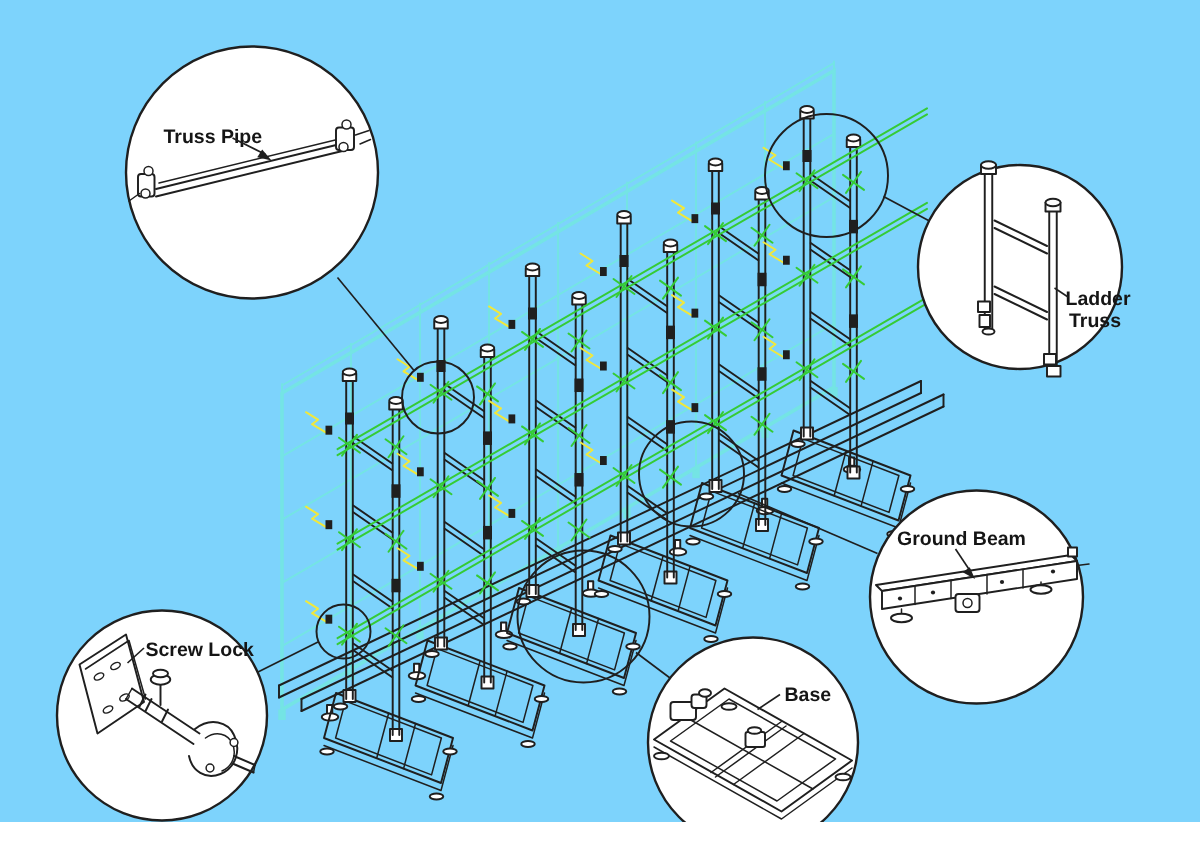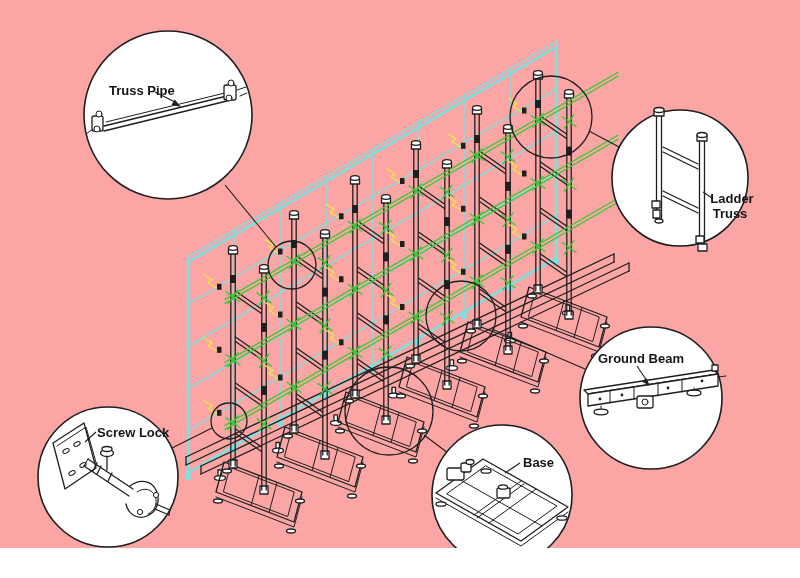--- a/index.html
+++ b/index.html
@@ -1,16 +1,16 @@
 <!DOCTYPE html>
 <html style="--c-line: #1f1f1f; --c-cyan: #74E4E4; --c-green: #35CB35; --c-yellow: #F2E83A;"><head>
 <meta charset="utf-8">
 <style>
   html,body{margin:0;padding:0;background:#ffffff;}
-  .stage{position:relative;width:800px;height:548px;background:#fca5a5;overflow:hidden;
+  .stage{position:relative;width:800px;height:548px;background:#7dd3fc;overflow:hidden;
          font-family:"Liberation Sans",sans-serif;}
   svg{display:block}
   .ln{stroke:var(--c-line);fill:none;stroke-width:1.3;stroke-linecap:round;stroke-linejoin:round}
   .thin{stroke-width:1}
   .cyan{stroke:var(--c-cyan)}
   .cyan-thick{stroke:var(--c-cyan);stroke-width:2.4}
   .green{stroke:var(--c-green)}
   .yellow{stroke:var(--c-yellow)}
   .wfill{fill:#fff}
   .bfill{fill:var(--c-line);stroke:none}

